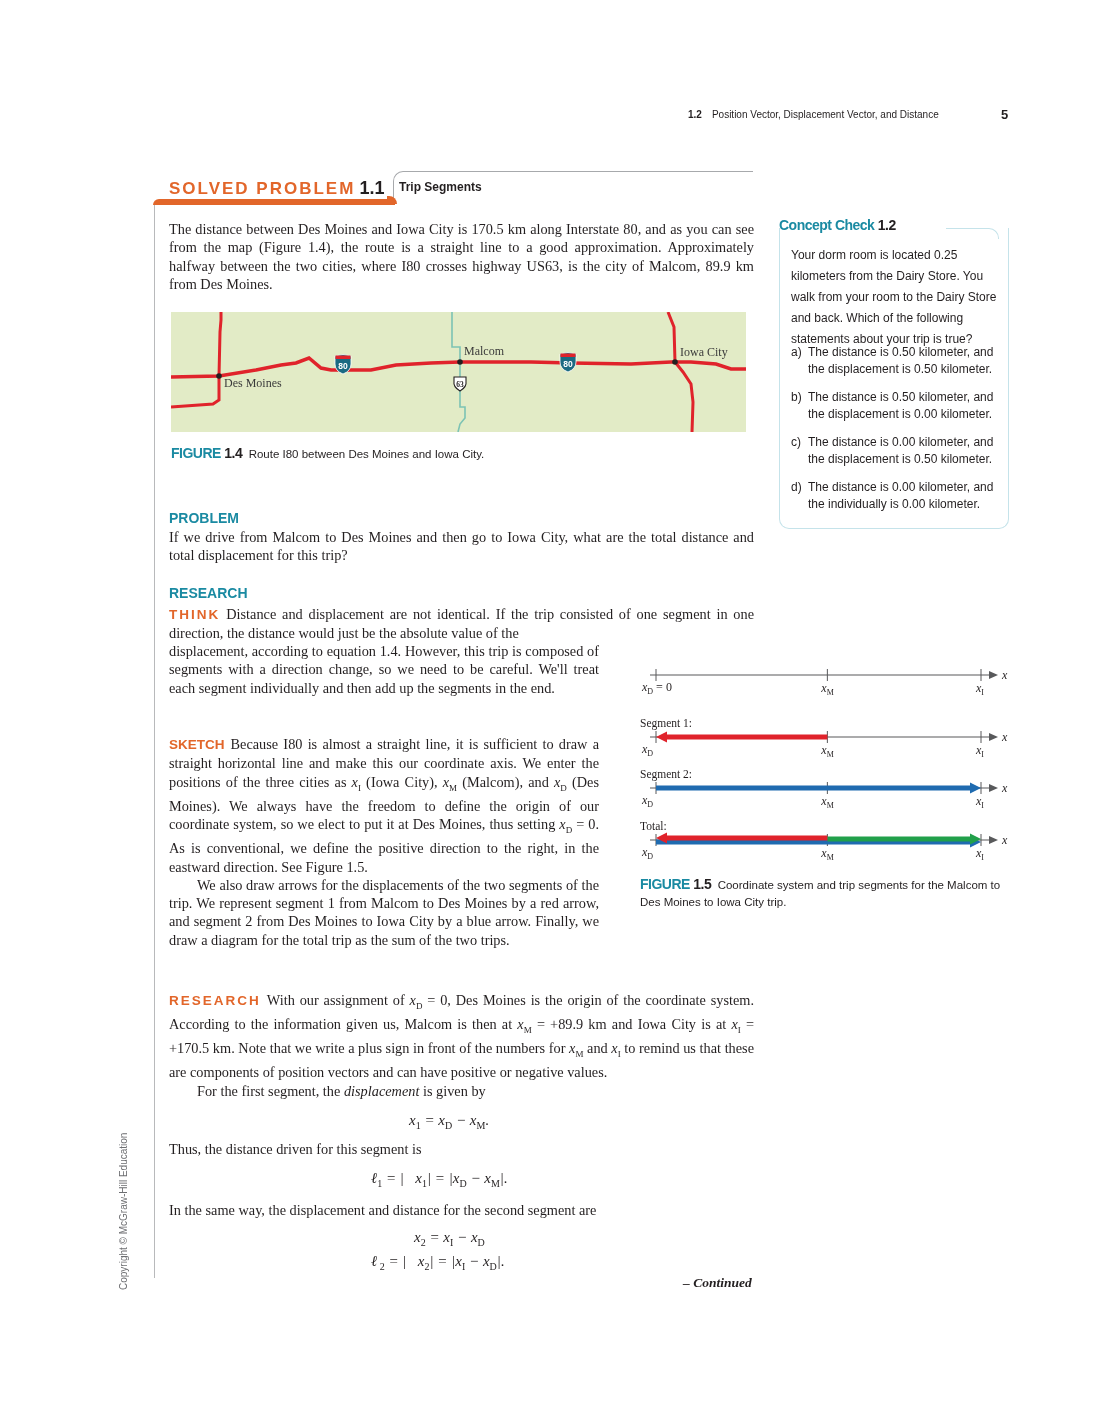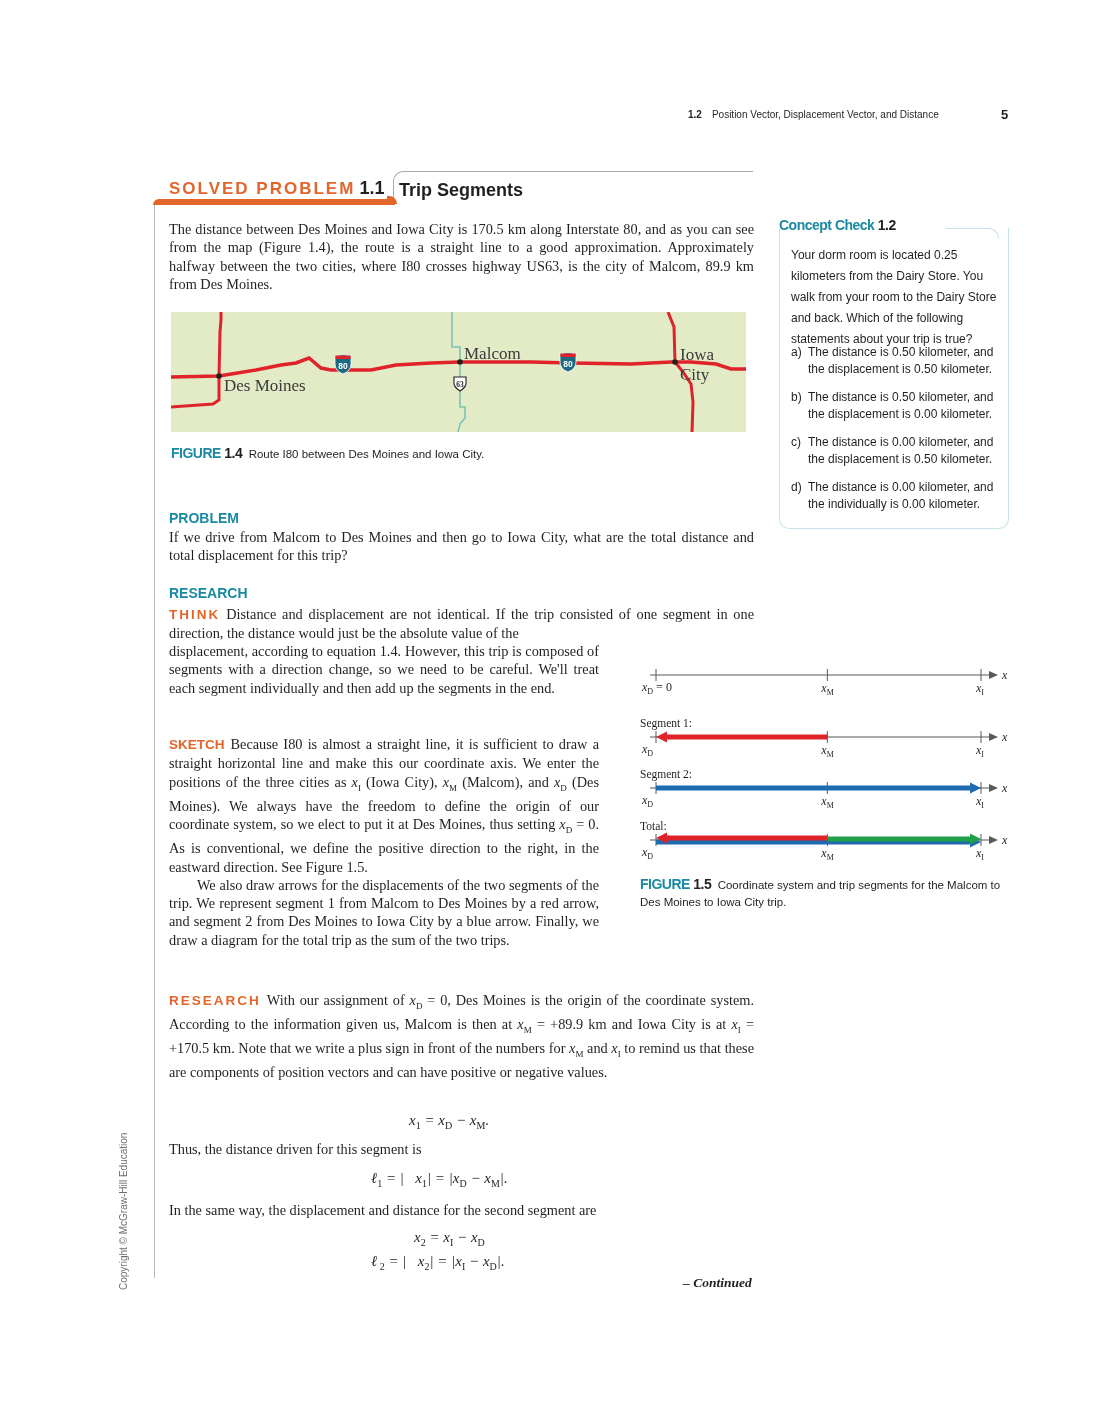--- a/index.html
+++ b/index.html
@@ -12,36 +12,36 @@
   .abs { position: absolute; }
 
   
   #run-head { left: 688px; top: 109px; font-size: 10px; color: #231f20; }
   #run-head .num { font-weight: bold; margin-right: 10px; }
   #page-num { left: 1001px; top: 107px; font-size: 13px; font-weight: bold; }
 
   
   #sp-header { left: 169px; top: 178px; font-size: 17px; font-weight: bold; letter-spacing: 2px; color: #e2662a; }
   #sp-header .n { color: #231f20; letter-spacing: 0; font-size: 18px; margin-left: 4px; }
-  #sp-tab-title { left: 399px; top: 180px; font-size: 18px; font-weight: bold; color: #231f20; }
+  #sp-tab-title { left: 399px; top: 180px; font-size: 12px; font-weight: bold; color: #231f20; }
   #sp-rule-right { left: 405px; top: 171px; width: 348px; height: 1px; background: #a7a9ac; }
   #sp-tab-curve { left: 393px; top: 171px; width: 14px; height: 30px; border-left: 1px solid #a7a9ac; border-top: 1px solid #a7a9ac; border-top-left-radius: 10px; }
   #sp-orange-bar { left: 153px; top: 199px; width: 242px; height: 6px; background: #e2662a; border-top-left-radius: 14px; }
   #sp-orange-curve { left: 387px; top: 196px; width: 10px; height: 8px; background: #e2662a; border-top-right-radius: 8px; }
   #sp-left-rule { left: 154px; top: 205px; width: 1px; height: 1073px; background: #b8b9bb; }
 
   .body-text { font-size: 14.3px; line-height: 18.3px; text-align: justify; color: #231f20; }
   .body-text p { margin: 0; }
   .indent { text-indent: 28px; }
   #intro { left: 169px; top: 220px; width: 585px; }
 
   
   #map { left: 171px; top: 312px; width: 575px; height: 120px; background: #e2ebc6; overflow: hidden; }
   #map svg { position: absolute; left: 0; top: 0; }
-  .map-label { position: absolute; font-size: 17px; color: #3a3a3a; }
+  .map-label { position: absolute; font-size: 12px; color: #3a3a3a; }
 
   .fig-cap { font-size: 11.5px; color: #231f20; }
   .fig-cap .lbl { color: #1a8aa2; font-weight: bold; font-size: 14px; letter-spacing: -0.5px; }
   .fig-cap .lbl .n { color: #231f20; }
   #fig14-cap { left: 171px; top: 445px; }
 
   .sec-head { font-size: 14px; font-weight: bold; color: #1a8aa2; }
   #problem-head { left: 169px; top: 510px; }
   #problem-text { left: 169px; top: 528px; width: 585px; }
   #solution-head { left: 169px; top: 585px; }
@@ -147,20 +147,21 @@
 </div>
 <div id="think-narrow" class="abs body-text serif">displacement, according to equation 1.4. However, this trip is composed of segments with a direction change, so we need to be careful. We'll treat each segment individually and then add up the segments in the end.</div>
 
 <div id="sketch" class="abs body-text serif">
   <p><span class="step sketch">SKETCH</span><span>Because I80 is almost a straight line, it is sufficient to draw a straight horizontal line and make this our coordinate axis. We enter the positions of the three cities as </span><i>x</i><sub style="font-size:9px">I</sub><span> (Iowa City), </span><i>x</i><sub style="font-size:9px">M</sub><span> (Malcom), and </span><i>x</i><sub style="font-size:9px">D</sub><span> (Des Moines). We always have the freedom to define the origin of our coordinate system, so we elect to put it at Des Moines, thus setting </span><i>x</i><sub style="font-size:9px">D</sub><span> = 0. As is conventional, we define the positive direction to the right, in the eastward direction. See Figure 1.5.</span></p>
   <p class="indent">We also draw arrows for the displacements of the two segments of the trip. We represent segment 1 from Malcom to Des Moines by a red arrow, and segment 2 from Des Moines to Iowa City by a blue arrow. Finally, we draw a diagram for the total trip as the sum of the two trips.</p>
 </div>
 
 <div id="research" class="abs body-text serif">
   <p><span class="step">RESEARCH</span><span>With our assignment of </span><i>x</i><sub style="font-size:9px">D</sub><span> = 0, Des Moines is the origin of the coordinate system. According to the information given us, Malcom is then at </span><i>x</i><sub style="font-size:9px">M</sub><span> = +89.9 km and Iowa City is at </span><i>x</i><sub style="font-size:9px">I</sub><span> = +170.5 km. Note that we write a plus sign in front of the numbers for </span><i>x</i><sub style="font-size:9px">M</sub><span> and </span><i>x</i><sub style="font-size:9px">I</sub><span> to remind us that these are components of position vectors and can have positive or negative values.</span></p>
+  <p class="indent"><span>For the first segment, the </span><i>displacement</i><span> is given by</span></p>
 </div>
 
 <div class="eq serif" style="left:409px; top:1112px;">x<sub>1</sub> = x<sub>D</sub> − x<sub>M</sub>.</div>
 <div id="thus" class="abs body-text serif">Thus, the distance driven for this segment is</div>
 <div class="eq serif" style="left:371px; top:1170px;">ℓ<sub>1</sub> = |&nbsp;&nbsp;&nbsp;x<sub>1</sub>| = |x<sub>D</sub> − x<sub>M</sub>|.</div>
 <div id="same-way" class="abs body-text serif">In the same way, the displacement and distance for the second segment are</div>
 <div class="eq serif" style="left:414px; top:1229px;">x<sub>2</sub> = x<sub>I</sub> − x<sub>D</sub></div>
 <div class="eq serif" style="left:371px; top:1253px;">ℓ<sub> 2</sub> = |&nbsp;&nbsp;&nbsp;x<sub>2</sub>| = |x<sub>I</sub> − x<sub>D</sub>|.</div>
 <div id="continued" class="abs serif">– Continued</div>
 

